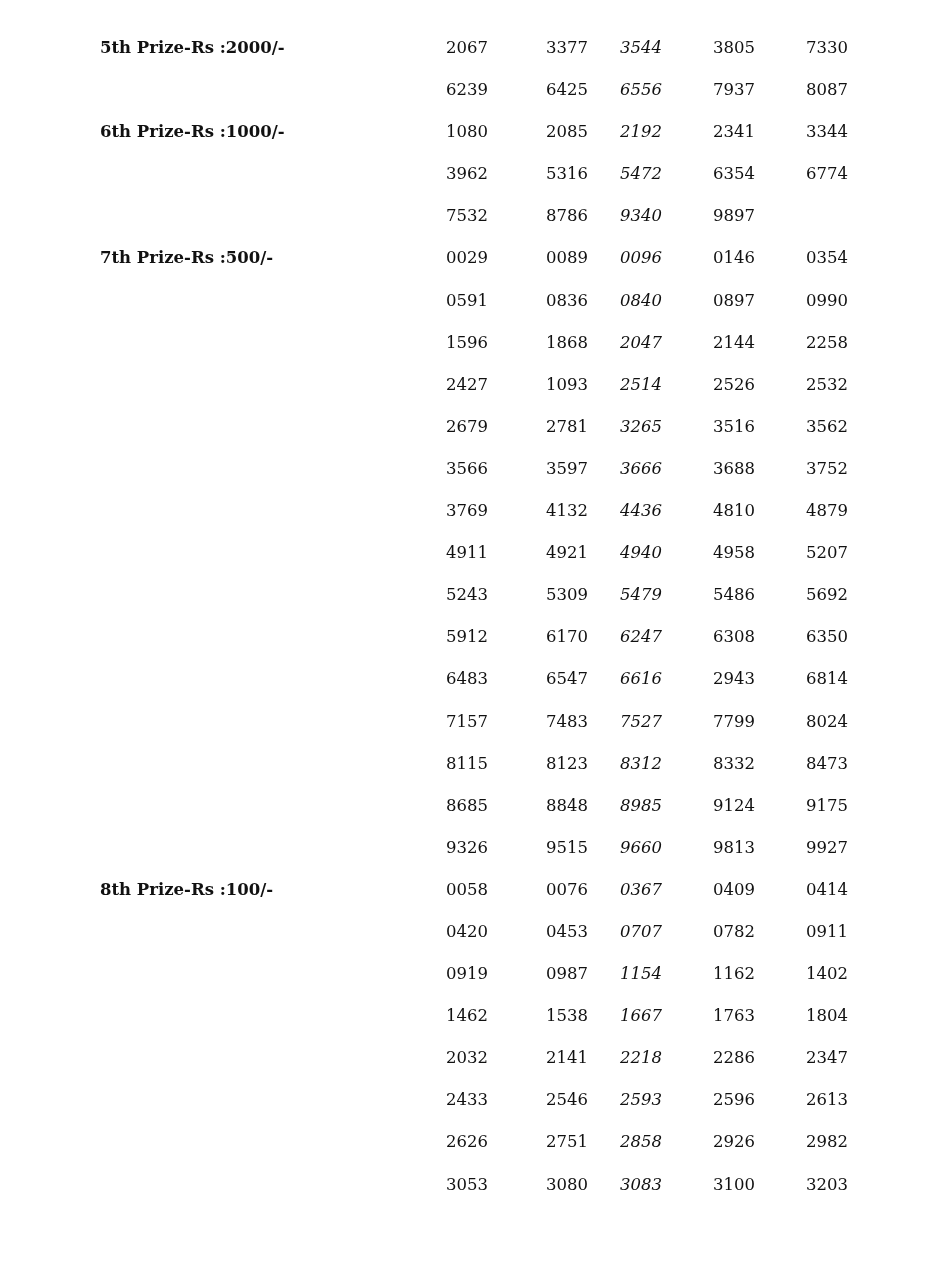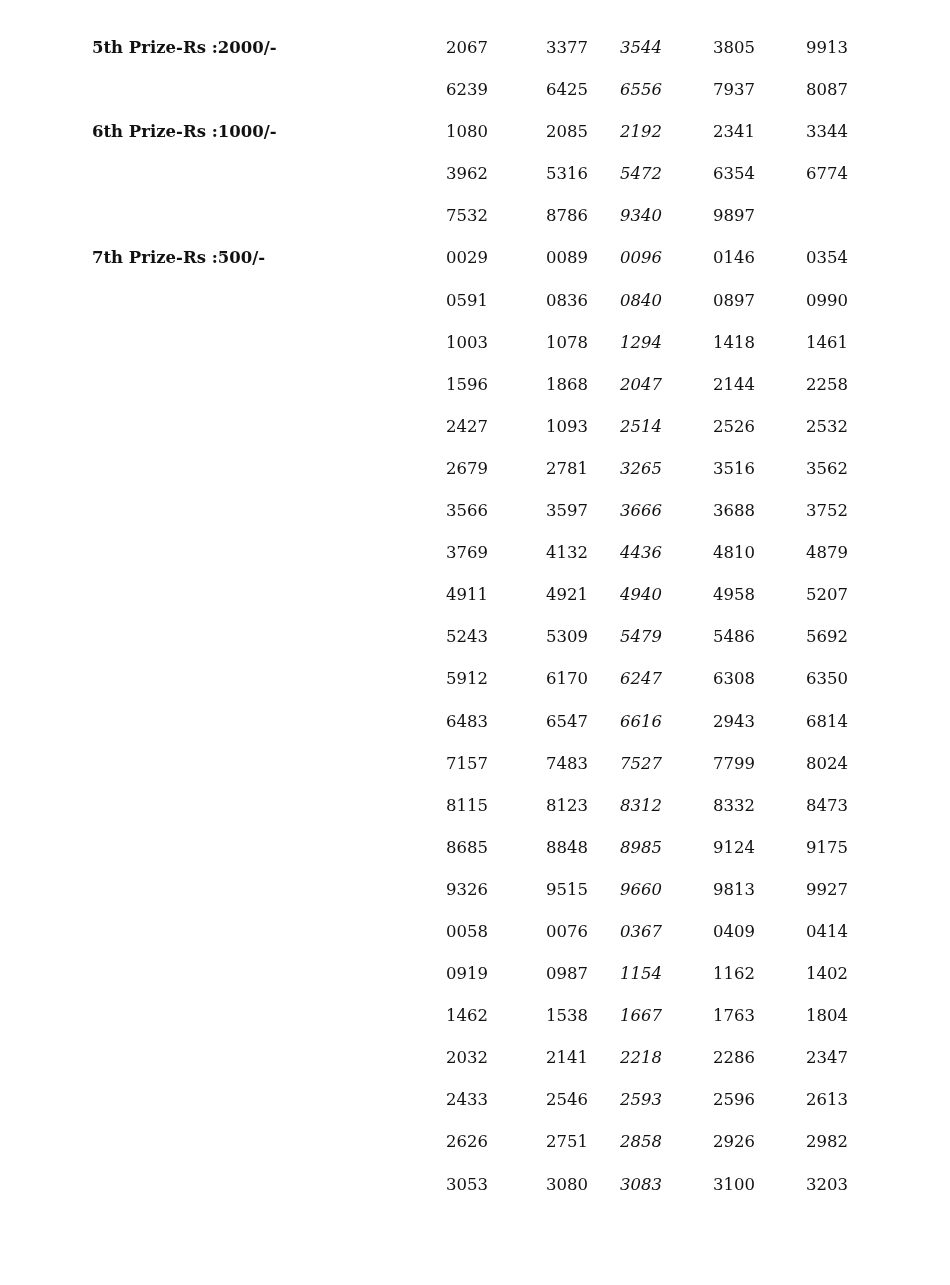--- a/index.html
+++ b/index.html
@@ -22,21 +22,21 @@
       width: 950px;
     }
     .row {
       position: relative;
       height: 42.1px;
       line-height: 42px;
       font-size: 16.5px;
     }
     .prize-label {
       position: absolute;
-      left: 92px;
+      left: 100px;
       top: 0;
       font-weight: bold;
       white-space: nowrap;
     }
     .num {
       position: absolute;
       top: 0;
       white-space: nowrap;
     }
     .c0 { left: 446px; text-align: center; }
@@ -48,21 +48,21 @@
 </head>
 <body>
 
 <div id="results">
     <div class="row">
       <span class="prize-label">5th Prize-Rs :2000/-</span>
       <span class="num c0">2067</span>
       <span class="num c1">3377</span>
       <span class="num c2">3544</span>
       <span class="num c3">3805</span>
-      <span class="num c4">9913</span>
+      <span class="num c4">7330</span>
     </div>
     <div class="row">
       <span class="num c0">6239</span>
       <span class="num c1">6425</span>
       <span class="num c2">6556</span>
       <span class="num c3">7937</span>
       <span class="num c4">8087</span>
     </div>
     <div class="row">
       <span class="prize-label">6th Prize-Rs :1000/-</span>
@@ -94,27 +94,20 @@
       <span class="num c4">0354</span>
     </div>
     <div class="row">
       <span class="num c0">0591</span>
       <span class="num c1">0836</span>
       <span class="num c2">0840</span>
       <span class="num c3">0897</span>
       <span class="num c4">0990</span>
     </div>
     <div class="row">
-      <span class="num c0">1003</span>
-      <span class="num c1">1078</span>
-      <span class="num c2">1294</span>
-      <span class="num c3">1418</span>
-      <span class="num c4">1461</span>
-    </div>
-    <div class="row">
       <span class="num c0">1596</span>
       <span class="num c1">1868</span>
       <span class="num c2">2047</span>
       <span class="num c3">2144</span>
       <span class="num c4">2258</span>
     </div>
     <div class="row">
       <span class="num c0">2427</span>
       <span class="num c1">1093</span>
       <span class="num c2">2514</span>
@@ -192,27 +185,35 @@
       <span class="num c4">9175</span>
     </div>
     <div class="row">
       <span class="num c0">9326</span>
       <span class="num c1">9515</span>
       <span class="num c2">9660</span>
       <span class="num c3">9813</span>
       <span class="num c4">9927</span>
     </div>
     <div class="row">
+      <span class="prize-label">8th Prize-Rs :100/-</span>
       <span class="num c0">0058</span>
       <span class="num c1">0076</span>
       <span class="num c2">0367</span>
       <span class="num c3">0409</span>
       <span class="num c4">0414</span>
     </div>
     <div class="row">
+      <span class="num c0">0420</span>
+      <span class="num c1">0453</span>
+      <span class="num c2">0707</span>
+      <span class="num c3">0782</span>
+      <span class="num c4">0911</span>
+    </div>
+    <div class="row">
       <span class="num c0">0919</span>
       <span class="num c1">0987</span>
       <span class="num c2">1154</span>
       <span class="num c3">1162</span>
       <span class="num c4">1402</span>
     </div>
     <div class="row">
       <span class="num c0">1462</span>
       <span class="num c1">1538</span>
       <span class="num c2">1667</span>

